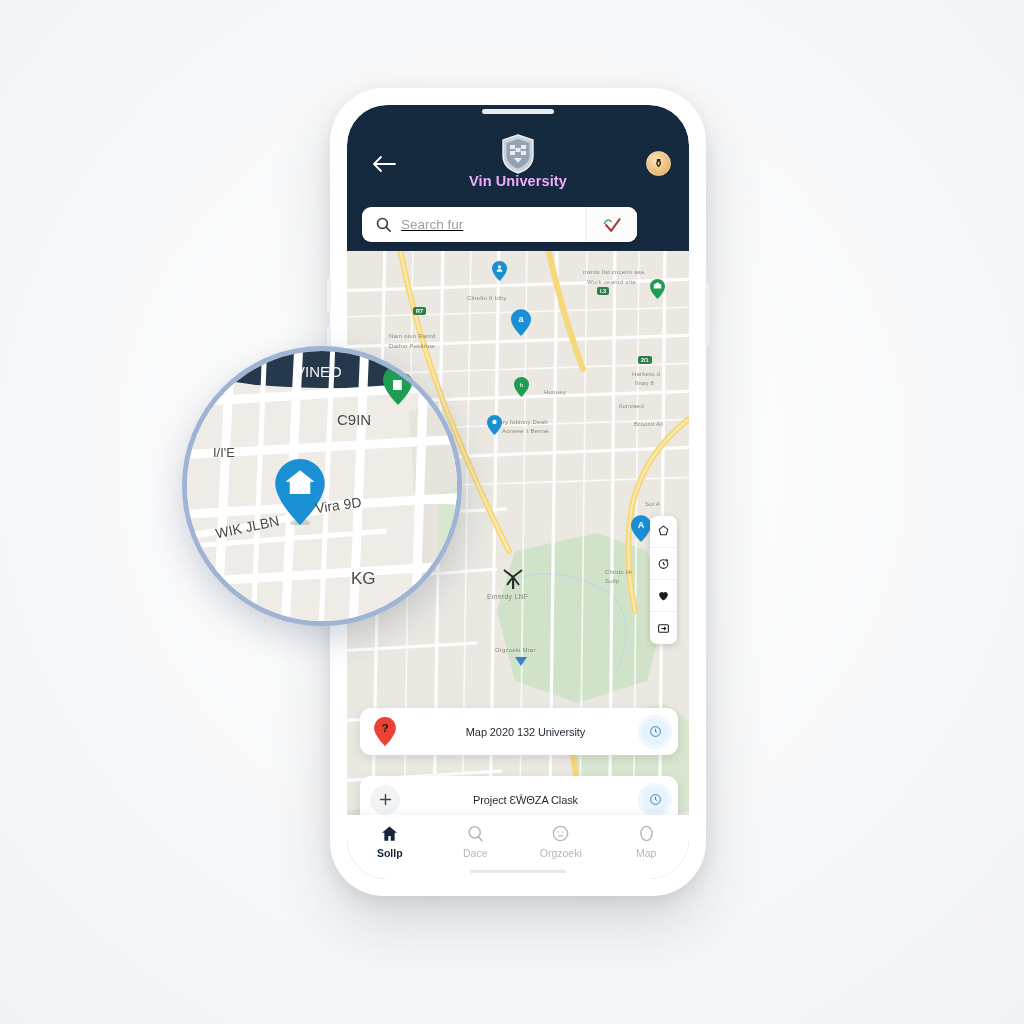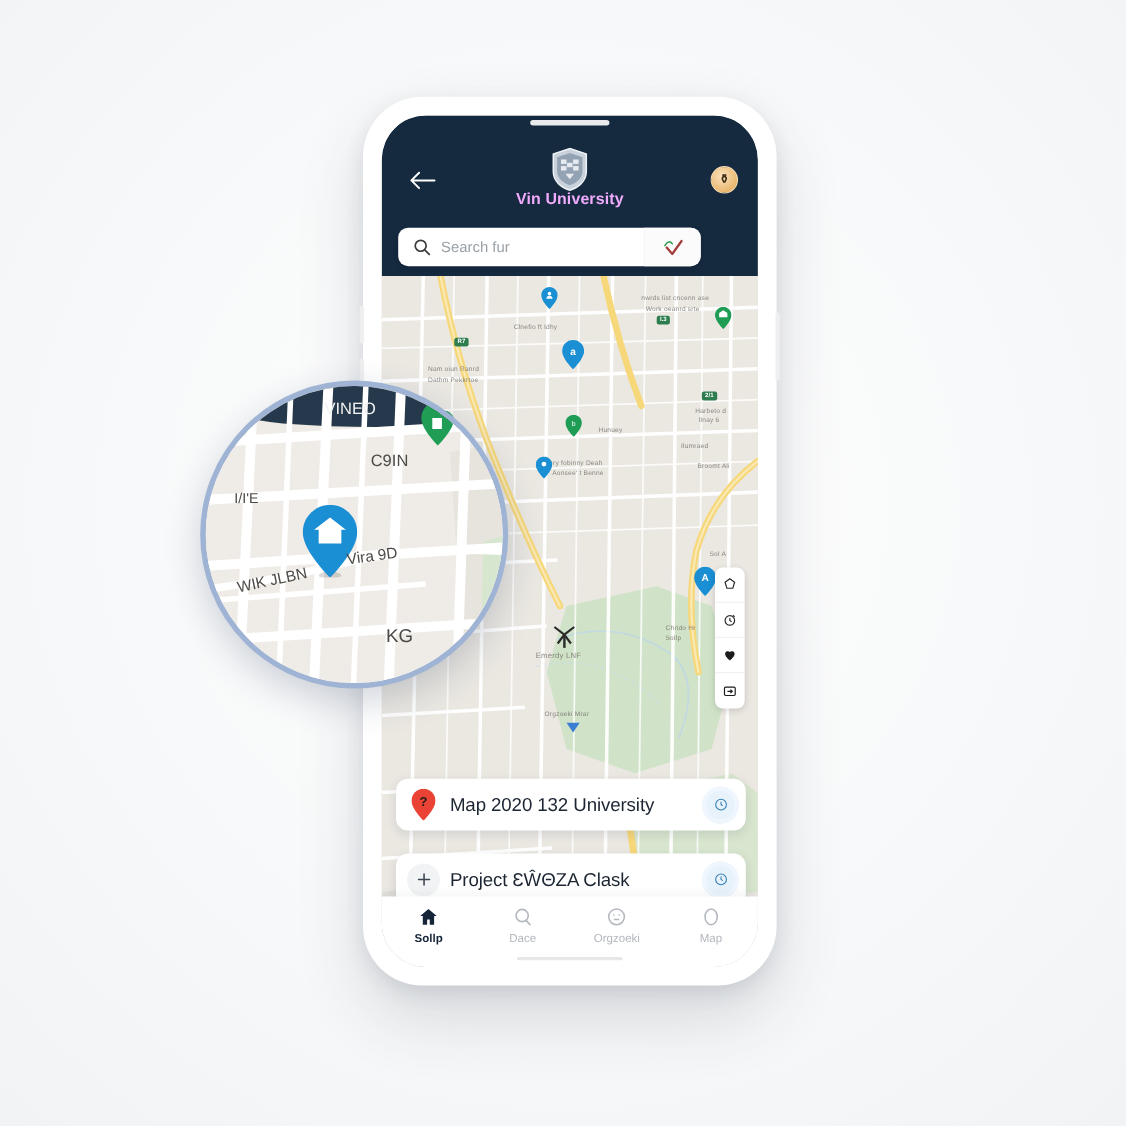--- a/index.html
+++ b/index.html
@@ -66,20 +66,21 @@
     display: flex; align-items: center; justify-content: center;
     cursor: pointer;
   }
   #profile-badge .glyph { color: #3c2a12; font-size: 11px; line-height: 1; font-weight: bold;}
 
   #searchbar {
     position: absolute; left: 15px; top: 102px;
     width: 275px; height: 35px; background: #ffffff;
     border-radius: 9px; display: flex; align-items: center;
     box-shadow: 0 2px 5px rgba(0,0,0,.12);
+    text-decoration: underline;
   }
   #searchbar .mag { margin-left: 13px; width: 17px; height: 17px; flex: 0 0 auto; }
   #search-input {
     flex: 1 1 auto; border: none; outline: none; background: transparent;
     font-family: "Liberation Sans", sans-serif;
     font-size: 13.5px; color: #3a3a3a; margin-left: 9px;
   }
   #search-input::placeholder { color: #9aa0a6; }
   #search-action {
     width: 52px; height: 35px; border-left: 1px solid #f0f0f0;
@@ -134,23 +135,23 @@
     width: 30px; height: 30px; flex: 0 0 auto;
     display: flex; align-items: center; justify-content: center;
     margin-right: 9px;
   }
   .card .lead.circle { border-radius: 50%; }
   .card .lead.circle.yellow {
     background: radial-gradient(circle at 38% 32%, #ffd75e, #f2b721 75%, #e0a511);
   }
   .card .lead.circle.grey { background: #f2f3f5; }
   .card .title {
-    flex: 1 1 auto; font-size: 17px; color: #1c2532;
+    flex: 1 1 auto; font-size: 11px; color: #1c2532;
     font-weight: 500; letter-spacing: -.1px;
-    overflow: hidden; white-space: nowrap;
+    overflow: hidden; white-space: nowrap; text-align: center;
   }
   .card .go {
     width: 26px; height: 26px; flex: 0 0 auto; border-radius: 50%;
     background: #e8f2fb;
     display: flex; align-items: center; justify-content: center;
     box-shadow: 0 0 0 4px rgba(225,239,251,.55);
     cursor: pointer;
   }
 
   

